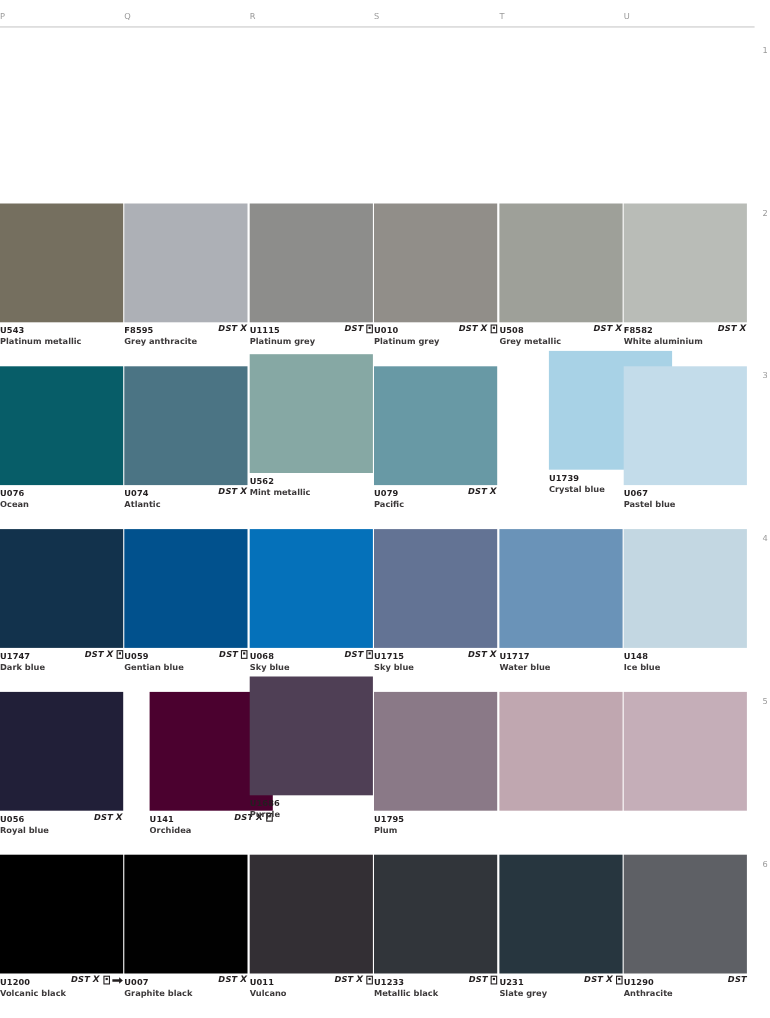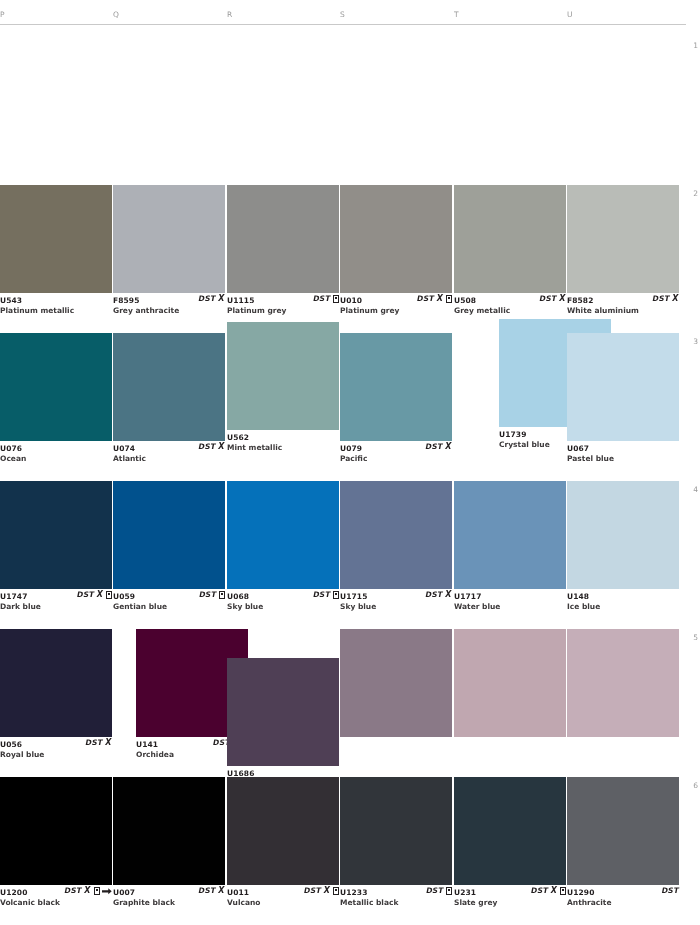--- a/index.html
+++ b/index.html
@@ -362,29 +362,33 @@
       <div class="swatch-meta">
         <div class="swatch-code">U141</div>
         <div class="swatch-name">Orchidea</div>
         <div class="badge-row">
           <span class="badge-dst">DST</span>
           <span class="badge-x">X</span>
           <span class="badge-door"></span>
         </div>
       </div>
     </div>
-    <div class="swatch-cell" style="left: 227px; top: 658px;">
+    <div class="swatch-cell" style="left: 227px; top: 615px;">
       <div class="swatch-chip" style="background: rgb(79, 63, 85);"></div>
       <div class="swatch-meta">
         <div class="swatch-code">U1686</div>
         <div class="swatch-name">Purple</div>
       </div>
     </div>
     <div class="swatch-cell" style="left: 340px; top: 629px;">
       <div class="swatch-chip" style="background: rgb(138, 121, 135);"></div>
+      <div class="swatch-meta">
+        <div class="swatch-code">U1795</div>
+        <div class="swatch-name">Plum</div>
+      </div>
     </div>
     <div class="swatch-cell" style="left: 454px; top: 629px;">
       <div class="swatch-chip" style="background: rgb(192, 167, 176);"></div>
     </div>
     <div class="swatch-cell" style="left: 567px; top: 629px;">
       <div class="swatch-chip" style="background: rgb(197, 174, 184);"></div>
     </div>
     <div class="swatch-cell" style="left: 0px; top: 777px;">
       <div class="swatch-chip" style="background: rgb(0, 0, 0);"></div>
       <div class="swatch-meta">

